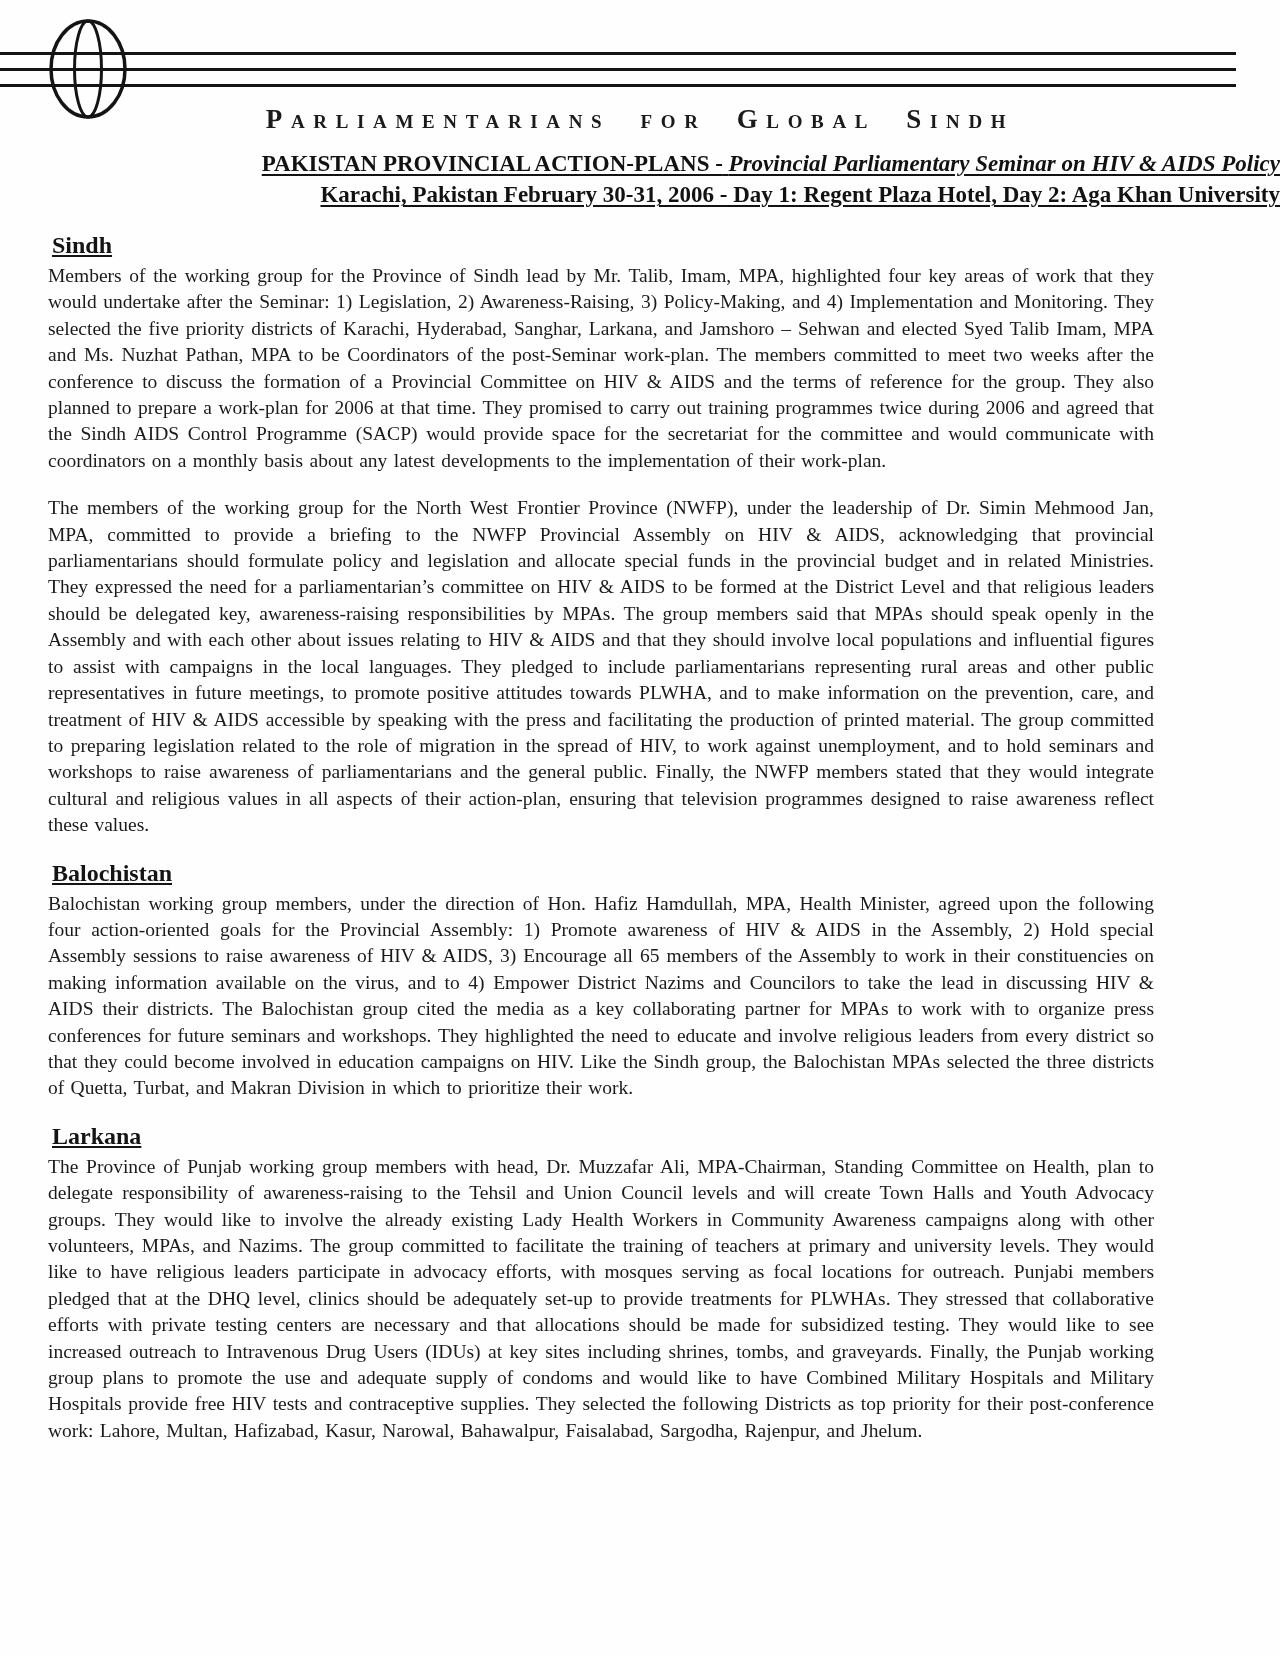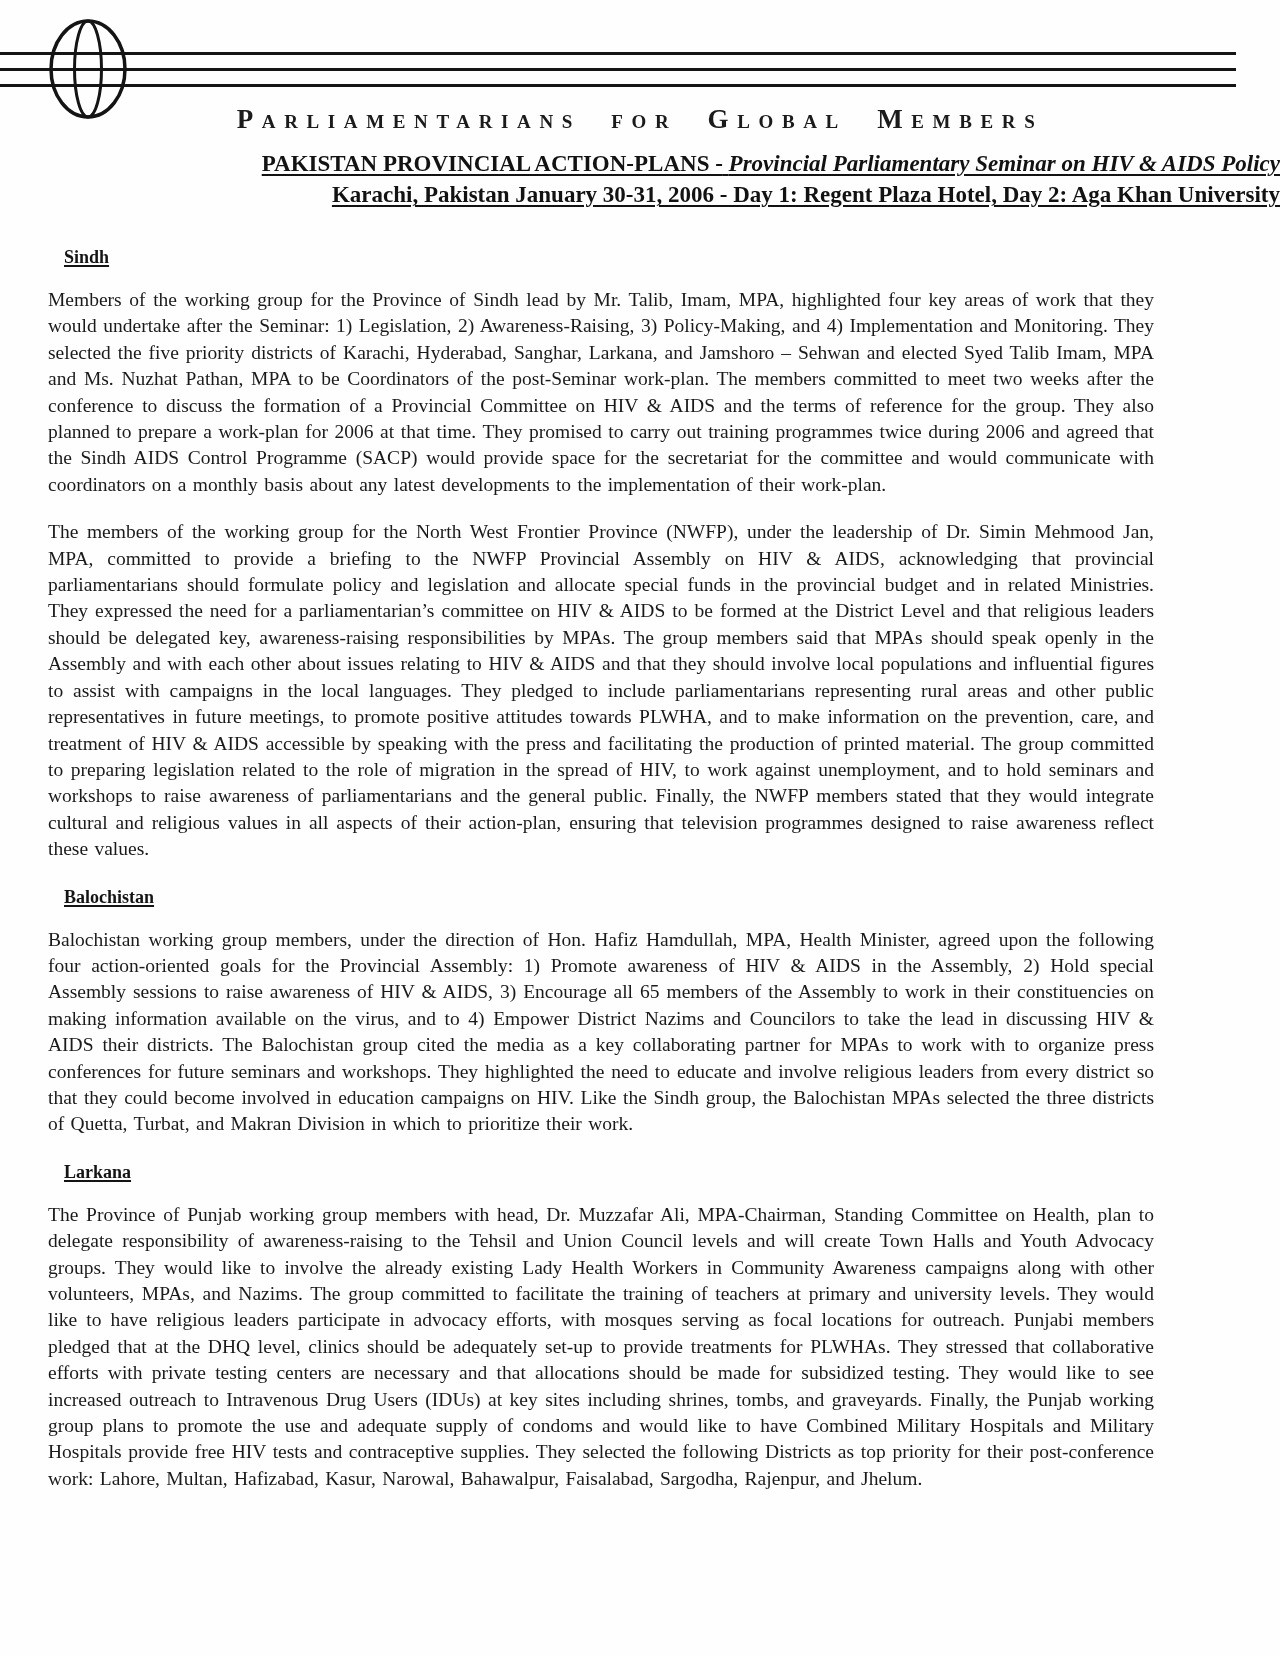--- a/index.html
+++ b/index.html
@@ -66,24 +66,24 @@
   }
   .doc-title-line em { font-style: italic; }
 
   
   .page-body {
     margin-left: 48px;
     width: 1106px;
   }
   .section { margin: 0 0 21px 0; }
   .section-heading {
-    font-size: 18px;
+    font-size: 24px;
     font-weight: bold;
     line-height: 27px;
-    margin: 16px;
+    margin: 4px;
     text-decoration: underline;
     text-decoration-thickness: 2px;
     text-underline-offset: 2px;
     color: #141414;
   }
   .section-body {
     margin: 1px 0 0 0;
     font-size: 19.5px;
     line-height: 26.4px;
     text-align: justify;
@@ -95,24 +95,24 @@
 <body>
 
 <header class="page-header">
   <div class="rule rule-1"></div>
   <div class="rule rule-2"></div>
   <div class="rule rule-3"></div>
   <svg class="logo" viewBox="0 0 84 106" aria-hidden="true">
     <ellipse cx="42" cy="53" rx="37" ry="48" fill="none" stroke="#141414" stroke-width="3.5"></ellipse>
     <ellipse cx="42" cy="53" rx="13.5" ry="48" fill="none" stroke="#141414" stroke-width="3"></ellipse>
   </svg>
-  <div class="org-name">Parliamentarians for Global Members</div>
+  <div class="org-name">Parliamentarians for Global Sindh</div>
   <div class="doc-titles">
     <div class="doc-title-line"><span>PAKISTAN PROVINCIAL ACTION-PLANS -</span> <em>Provincial Parliamentary Seminar on HIV &amp; AIDS Policy</em></div>
-    <div class="doc-title-line">Karachi, Pakistan January 30-31, 2006 - Day 1: Regent Plaza Hotel, Day 2: Aga Khan University</div>
+    <div class="doc-title-line">Karachi, Pakistan February 30-31, 2006 - Day 1: Regent Plaza Hotel, Day 2: Aga Khan University</div>
   </div>
 </header>
 
 <main class="page-body">
     <section class="section">
       <h2 class="section-heading">Sindh</h2>
       <p class="section-body">Members of the working group for the Province of Sindh lead by Mr. Talib, Imam, MPA, highlighted four key areas of work that they would undertake after the Seminar: 1) Legislation, 2) Awareness-Raising, 3) Policy-Making, and 4) Implementation and Monitoring.  They selected the five priority districts of Karachi, Hyderabad, Sanghar, Larkana, and Jamshoro – Sehwan and elected Syed Talib Imam, MPA and Ms. Nuzhat Pathan, MPA to be Coordinators of the post-Seminar work-plan.  The members committed to meet two weeks after the conference to discuss the formation of a Provincial Committee on HIV &amp; AIDS and the terms of reference for the group.  They also planned to prepare a work-plan for 2006 at that time.  They promised to carry out training programmes twice during 2006 and agreed that the Sindh AIDS Control Programme (SACP) would provide space for the secretariat for the committee and would communicate with coordinators on a monthly basis about any latest developments to the implementation of their work-plan.</p>
     </section>
     <section class="section">
       <p class="section-body">The members of the working group for the North West Frontier Province (NWFP), under the leadership of Dr. Simin Mehmood Jan, MPA, committed to provide a briefing to the NWFP Provincial Assembly on HIV &amp; AIDS, acknowledging that provincial parliamentarians should formulate policy and legislation and allocate special funds in the provincial budget and in related Ministries.  They expressed the need for a parliamentarian’s committee on HIV &amp; AIDS to be formed at the District Level and that religious leaders should be delegated key, awareness-raising responsibilities by MPAs.  The group members said that MPAs should speak openly in the Assembly and with each other about issues relating to HIV &amp; AIDS and that they should involve local populations and influential figures to assist with campaigns in the local languages.  They pledged to include parliamentarians representing rural areas and other public representatives in future meetings, to promote positive attitudes towards PLWHA, and to make information on the prevention, care, and treatment of HIV &amp; AIDS accessible by speaking with the press and facilitating the production of printed material.  The group committed to preparing legislation related to the role of migration in the spread of HIV, to work against unemployment, and to hold seminars and workshops to raise awareness of parliamentarians and the general public.  Finally, the NWFP members stated that they would integrate cultural and religious values in all aspects of their action-plan, ensuring that television programmes designed to raise awareness reflect these values.</p>

